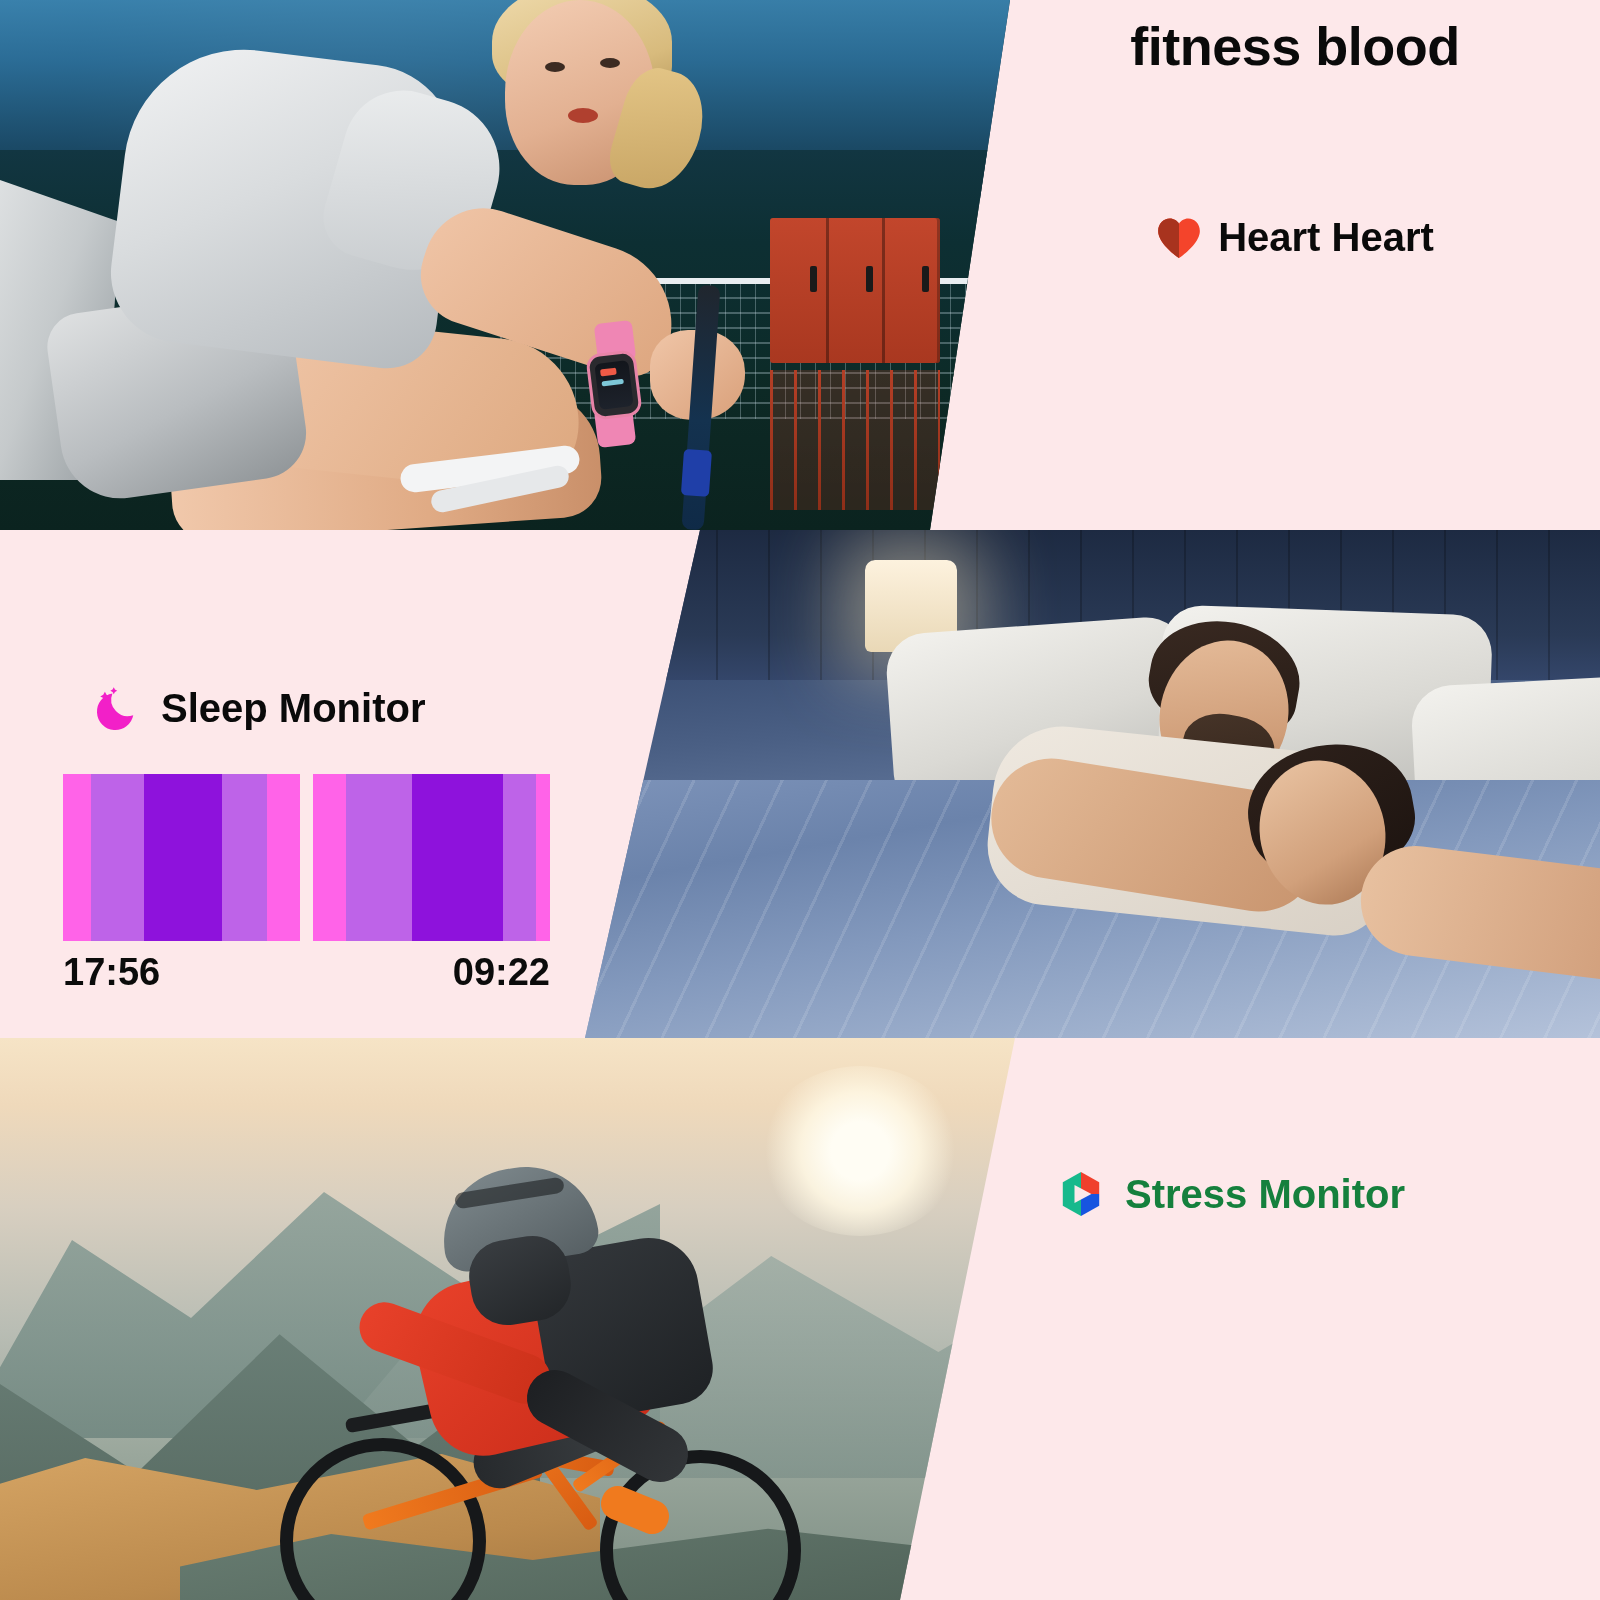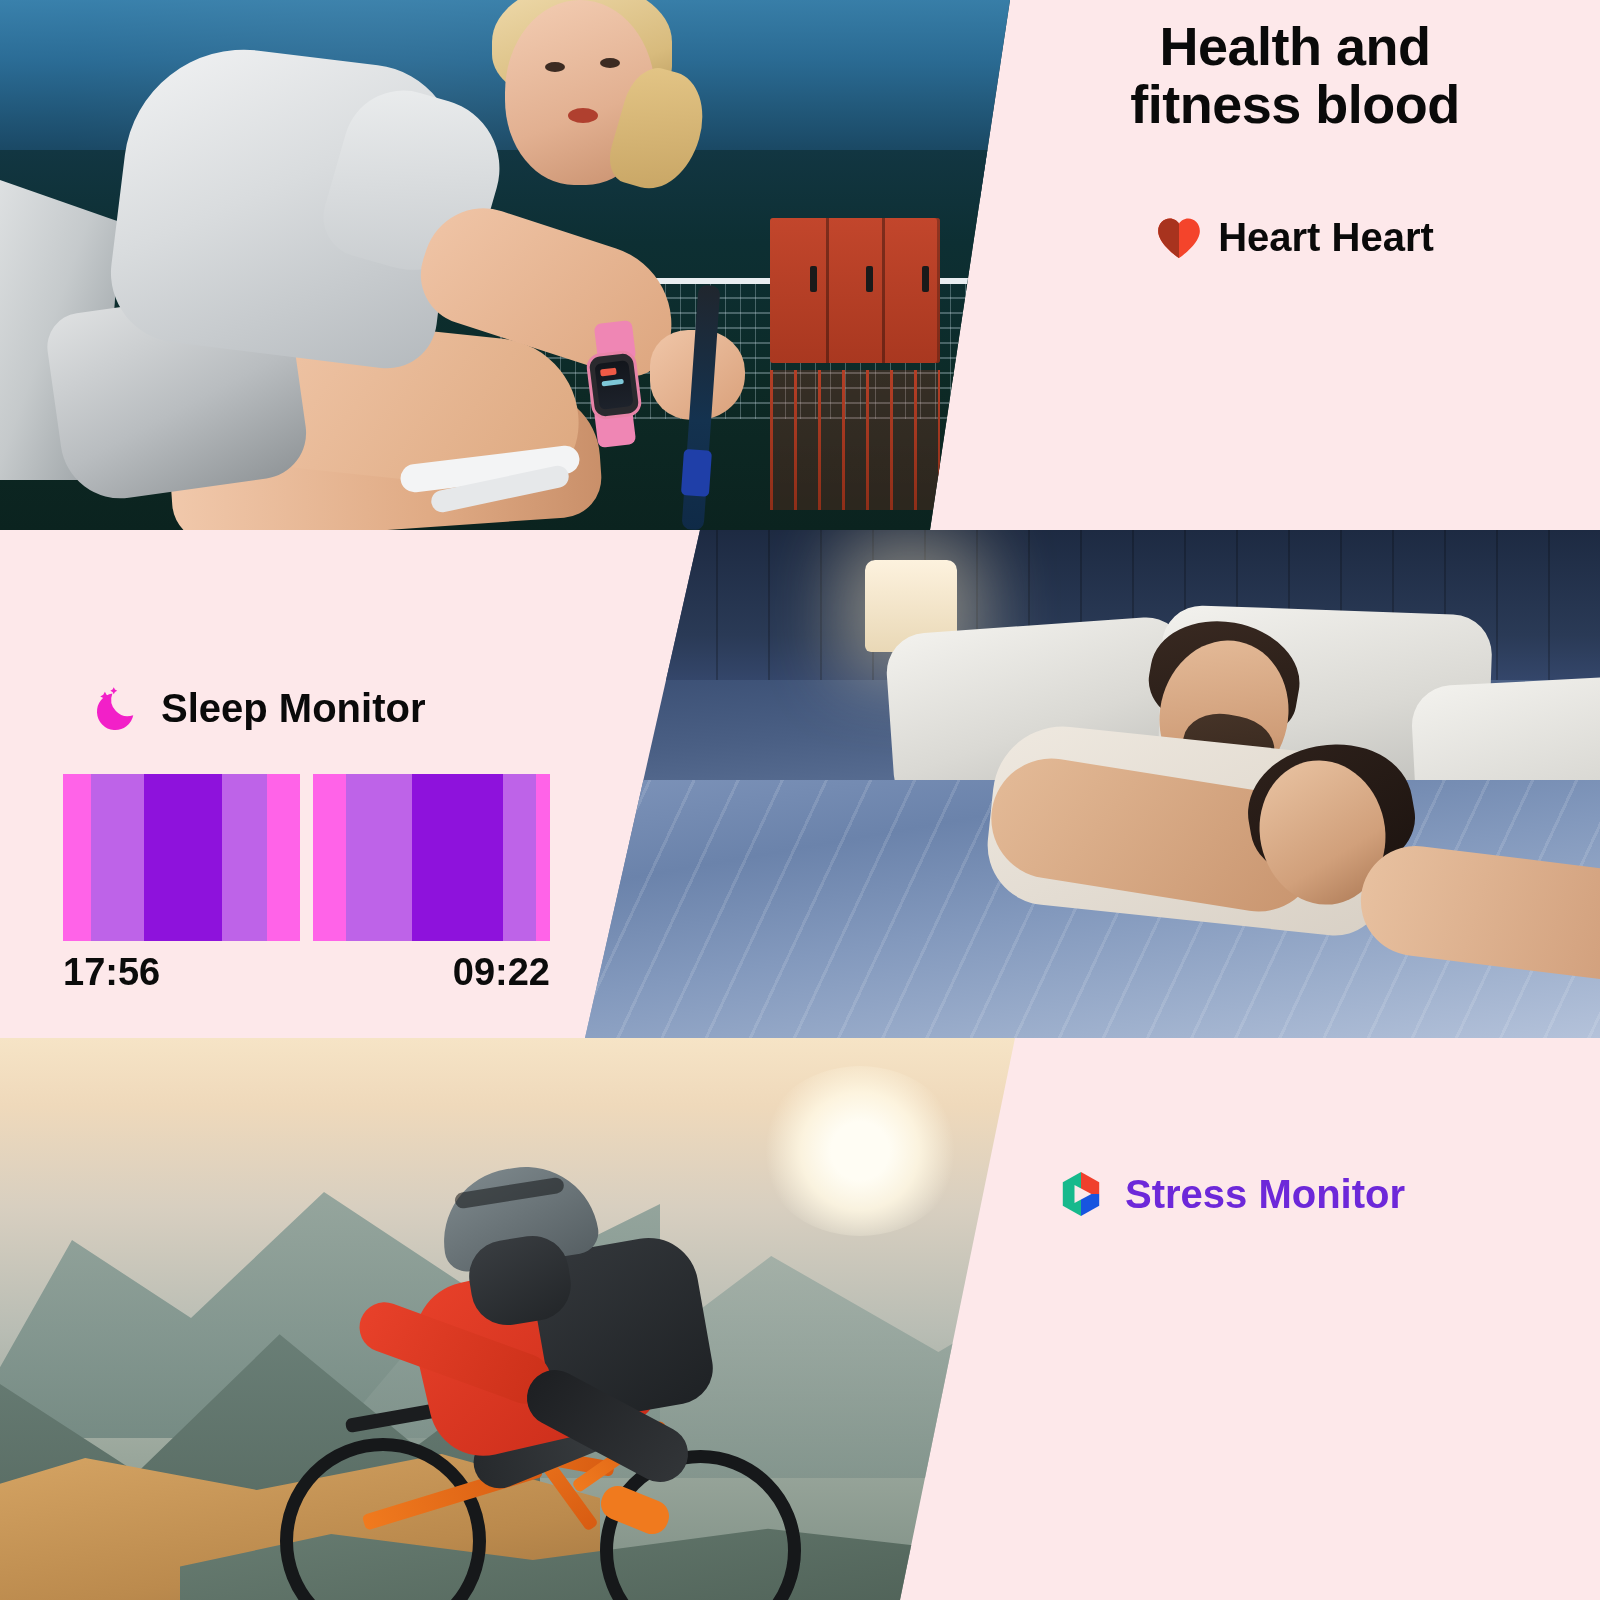--- a/index.html
+++ b/index.html
@@ -208,21 +208,21 @@
     background:linear-gradient(160deg,#3a3e42 0%,#222528 100%);border-radius:36px;transform:rotate(-9deg);}
   .c-leg{position:absolute;left:520px;top:360px;width:175px;height:56px;
     background:linear-gradient(100deg,#1d1f22 0%,#323538 100%);border-radius:28px;transform:rotate(28deg);}
   .c-leg2{position:absolute;left:470px;top:380px;width:150px;height:52px;
     background:linear-gradient(100deg,#26292c 0%,#3a3e41 100%);border-radius:26px;transform:rotate(-22deg);}
   .c-sock{position:absolute;left:600px;top:455px;width:70px;height:34px;
     background:#f07a1e;border-radius:16px;transform:rotate(22deg);}
 
   .panel3{position:absolute;left:1015px;top:0;width:585px;height:562px;}
   .stress-head{position:absolute;left:40px;top:130px;display:flex;align-items:center;gap:18px;}
-  .stress-head .lbl{font-size:40px;font-weight:700;color:#6d28d9;}
+  .stress-head .lbl{font-size:40px;font-weight:700;color:#15803d;}
   .stress-ico{width:52px;height:52px;display:block;}
 </style>
 </head>
 <body>
 
 <div class="stage">
 
   <div class="row1">
     <div class="photo-tennis">
       <div class="tn-wall"></div>
@@ -257,21 +257,20 @@
       <div class="strapB"></div>
       <div class="watch">
           <i></i>
         </div>
       <div class="w-hand"></div>
       <div class="racket"></div>
     </div>
 
     <div class="panel1">
       <div class="title">
-        <div>Health and</div>
         <div>fitness blood</div>
       </div>
 
       <div class="metric-head">
         <svg class="heart-ico" viewBox="0 0 32 29">
           <path d="M16 28.5S1.5 18.8 1.5 9.6C1.5 4.6 5.2 1 9.6 1c2.9 0 5.2 1.6 6.4 3.6C17.2 2.6 19.5 1 22.4 1 26.8 1 30.5 4.6 30.5 9.6c0 9.2-14.5 18.9-14.5 18.9z" fill="#F4442B"></path>
           <path d="M16 28.5S1.5 18.8 1.5 9.6C1.5 4.6 5.2 1 9.6 1c2.9 0 5.2 1.6 6.4 3.6v23.9z" fill="#A8331E"></path>
         </svg>
         <span class="lbl">Heart Heart</span>
       </div>

